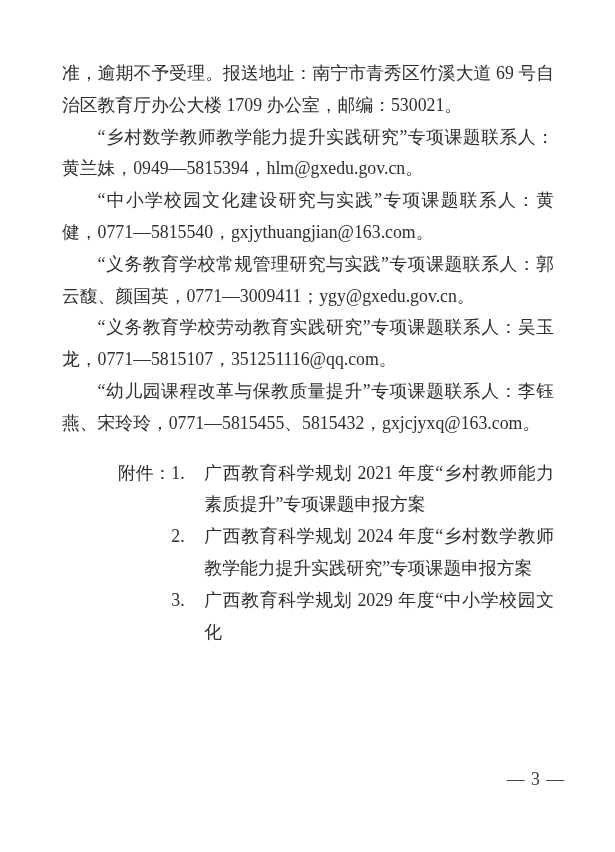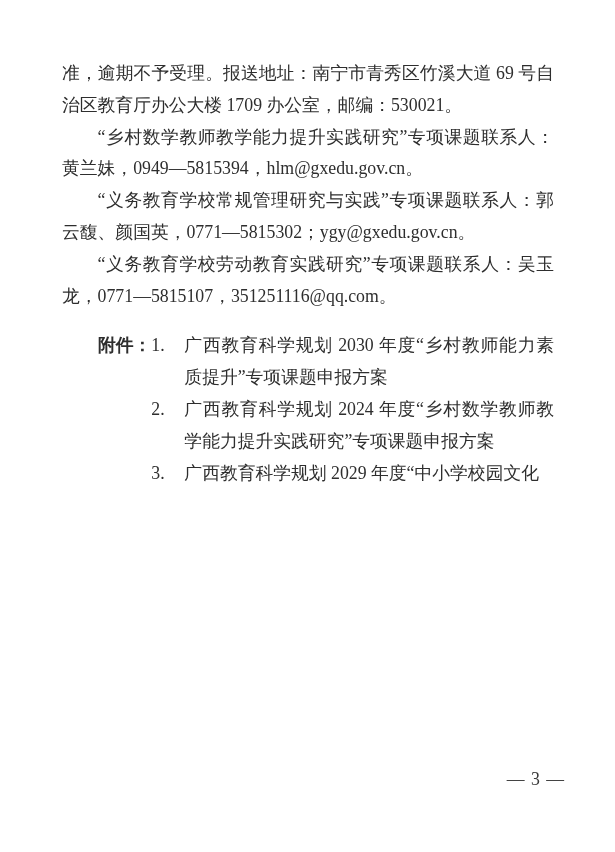--- a/index.html
+++ b/index.html
@@ -28,22 +28,21 @@
   }
   .para.no-indent { text-indent: 0; }
   .attach {
     margin-top: 18px;
     display: flex;
     align-items: flex-start;
   }
   .attach-label {
     flex: none;
     white-space: nowrap;
-    margin-left: 36px;
-    font-weight: bold;
+    margin-left: 56px;
   }
   .attach-items { flex: 1; }
   .attach-item { display: flex; align-items: flex-start; }
   .attach-num { flex: none; width: 33px; }
   .attach-text { flex: 1; text-align: justify; }
   .footer {
     position: absolute;
     top: 769px;
     right: 62px;
     font-size: 17.8px;
@@ -51,29 +50,31 @@
     color: #3a3a3a;
   }
 </style>
 </head>
 <body>
 
 <div class="page">
   <div class="doc">
     <p class="para no-indent">准，逾期不予受理。报送地址：南宁市青秀区竹溪大道 69 号自治区教育厅办公大楼 1709 办公室，邮编：530021。</p>
     <p class="para">“乡村数学教师教学能力提升实践研究”专项课题联系人：黄兰妹，0949—5815394，hlm@gxedu.gov.cn。</p>
-    <p class="para">“义务教育学校常规管理研究与实践”专项课题联系人：郭云馥、颜国英，0771—5815302；ygy@gxedu.gov.cn。</p>
+    <p class="para">“中小学校园文化建设研究与实践”专项课题联系人：黄健，0771—5815540，gxjythuangjian@163.com。</p>
+    <p class="para">“义务教育学校常规管理研究与实践”专项课题联系人：郭云馥、颜国英，0771—3009411；ygy@gxedu.gov.cn。</p>
     <p class="para">“义务教育学校劳动教育实践研究”专项课题联系人：吴玉龙，0771—5815107，351251116@qq.com。</p>
+    <p class="para">“幼儿园课程改革与保教质量提升”专项课题联系人：李钰燕、宋玲玲，0771—5815455、5815432，gxjcjyxq@163.com。</p>
 
     <div class="attach">
       <span class="attach-label">附件：</span>
       <div class="attach-items">
         <div class="attach-item">
           <span class="attach-num">1.</span>
-          <span class="attach-text">广西教育科学规划 2030 年度“乡村教师能力素质提升”专项课题申报方案</span>
+          <span class="attach-text">广西教育科学规划 2021 年度“乡村教师能力素质提升”专项课题申报方案</span>
         </div>
         <div class="attach-item">
           <span class="attach-num">2.</span>
           <span class="attach-text">广西教育科学规划 2024 年度“乡村数学教师教学能力提升实践研究”专项课题申报方案</span>
         </div>
         <div class="attach-item">
           <span class="attach-num">3.</span>
           <span class="attach-text">广西教育科学规划 2029 年度“中小学校园文化</span>
         </div>
       </div>

